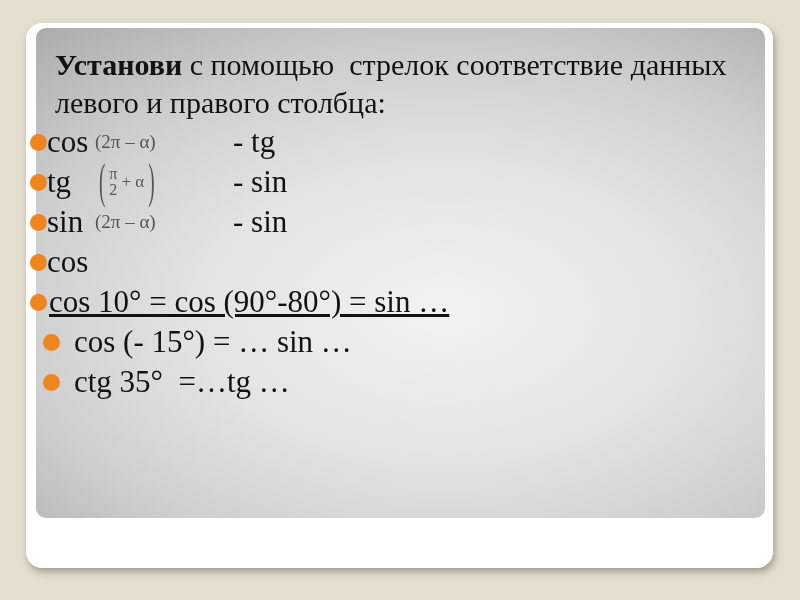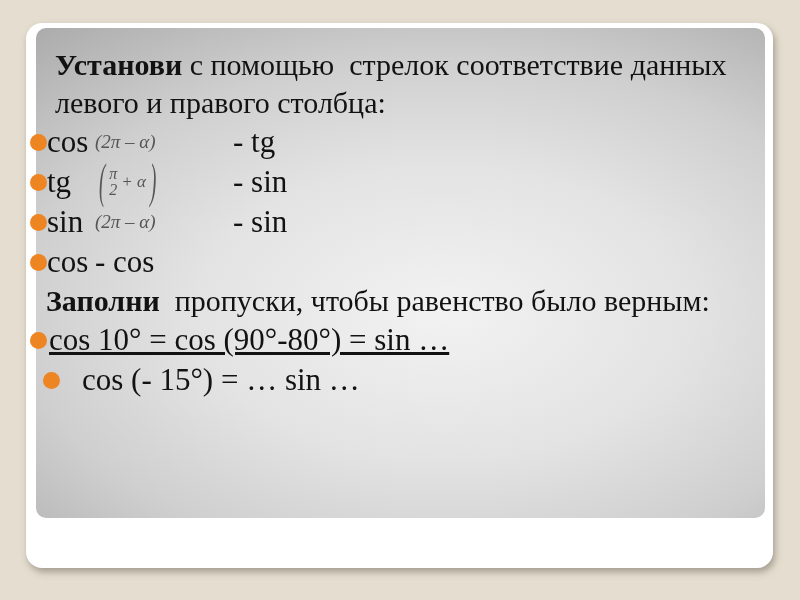--- a/index.html
+++ b/index.html
@@ -54,21 +54,20 @@
     background: var(--accent, #ed8522);
   }
   .bullet.flush { margin-left: -6px; }
   .bullet.indent { margin-left: 7px; }
   .func { width: 48px; white-space: pre; }
   .formula-box {
     width: 138px;
     display: flex;
     align-items: center;
     font-size: 19px;
-    font-style: italic;
     color: #555;
     white-space: pre;
   }
   .big-paren {
     display: inline-block;
     transform: scaleY(2.5);
     font-weight: 300;
     font-size: 19px;
     margin: 0 4px;
   }
@@ -76,21 +75,21 @@
     display: inline-flex;
     flex-direction: column;
     align-items: center;
     font-size: 16px;
     line-height: 16px;
   }
   .frac-plus { margin-left: 4px; font-size: 17px; }
   .answer { white-space: pre; }
   .fill-text { white-space: pre-wrap; }
   .fill-row .fill-text.t0 { margin-left: 2px; text-decoration: underline; }
-  .fill-row .fill-text.t1 { margin-left: 22px; }
+  .fill-row .fill-text.t1 { margin-left: 14px; }
   .subtitle-line {
     margin-left: 10px;
     font-size: 30px;
     line-height: 38px;
     white-space: pre-wrap;
   }
 </style>
 </head>
 <body>
 
@@ -126,29 +125,31 @@
       <div class="row">
         <span class="bullet flush"></span>
         <span class="func">sin</span>
         <span class="formula-box"><span>(2π – α)</span></span>
         <span class="answer">- sin</span>
       </div>
 
       <div class="row">
         <span class="bullet flush"></span>
         <span class="func">cos</span>
-        <span class="answer">- cos</span>
       </div>
 
-      <div class="subtitle-line"><span class="bold">Заполни</span><span>  пропуски, чтобы равенство было верным:</span></div>
 
       <div class="row fill-row">
         <span class="bullet flush"></span>
         <span class="fill-text t0">cos 10° = cos (90°-80°) = sin …</span>
       </div>
       <div class="row fill-row">
         <span class="bullet indent"></span>
         <span class="fill-text t1">cos (- 15°) = … sin …</span>
       </div>
+      <div class="row fill-row">
+        <span class="bullet indent"></span>
+        <span class="fill-text t1">ctg 35°  =…tg …</span>
+      </div>
 
     </div>
   </div>
 </div>
 
 </body></html>

